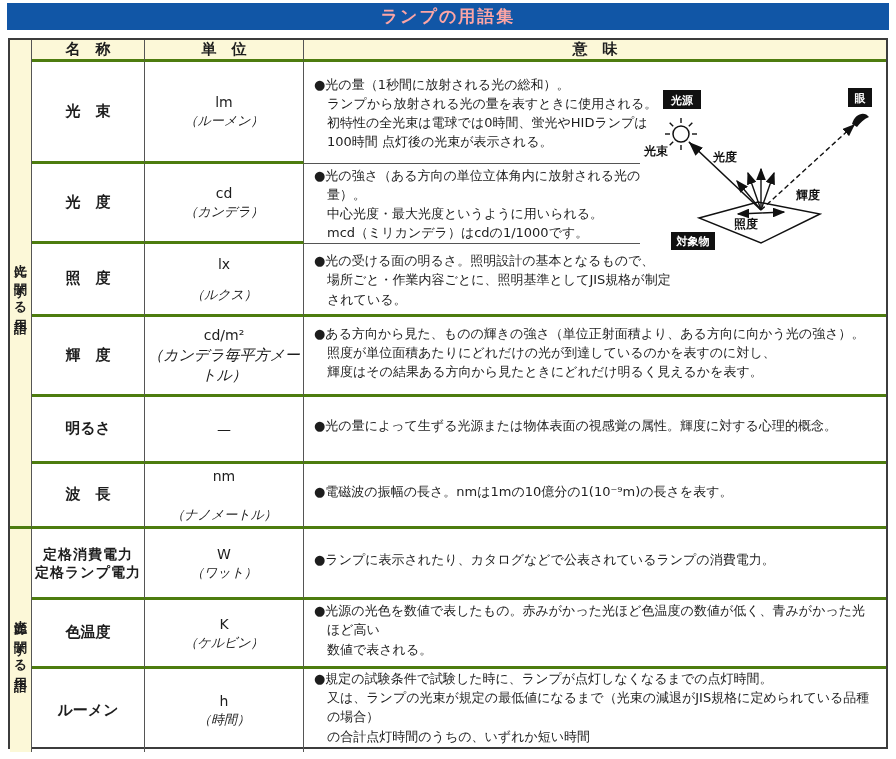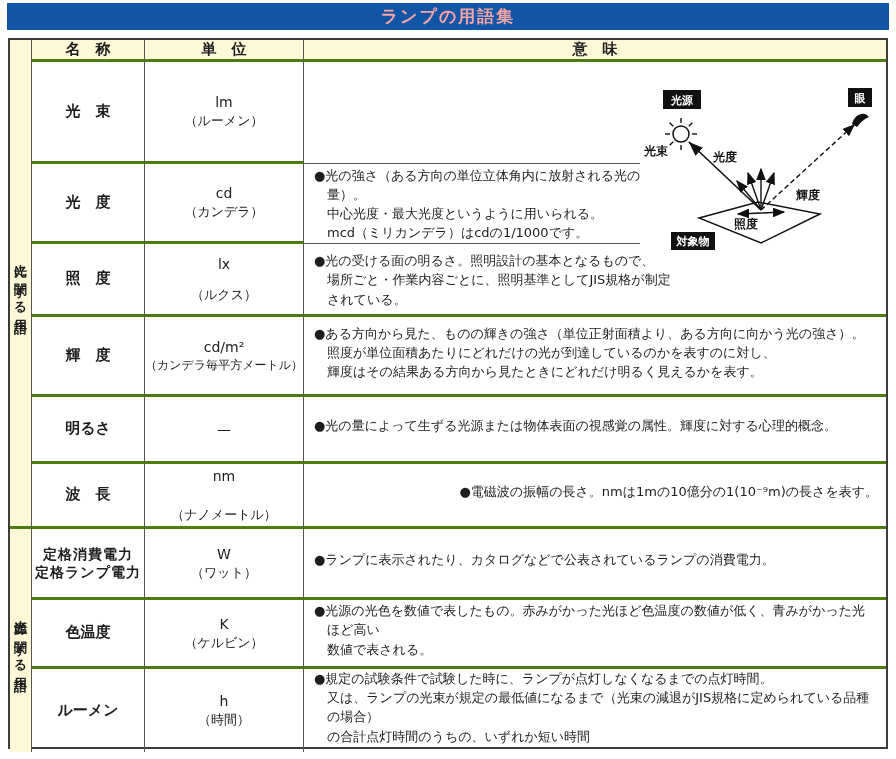--- a/index.html
+++ b/index.html
@@ -29,21 +29,21 @@
   .sidebar{display:flex;align-items:center;justify-content:center;}
   .vlabel{
     writing-mode:vertical-rl;text-orientation:upright;
     font-size:13px;font-weight:bold;letter-spacing:2px;line-height:1;
   }
   .namecell{display:flex;align-items:center;justify-content:center;
     font-size:15px;font-weight:bold;text-align:center;white-space:pre-line;line-height:1.3;}
   .namecell.small{font-size:14px;letter-spacing:1px;}
   .unitcell{display:flex;flex-direction:column;align-items:center;justify-content:center;
     font-size:14px;line-height:1.35;text-align:center;}
-  .unitcell .reading{font-size:13px;}
+  .unitcell .reading{font-size:13px;font-style:italic;}
   .meancell{display:flex;align-items:center;padding:0 8px 6px 10px;}
   .mtext{white-space:pre-line;text-indent:-13px;padding-left:13px;
     font-size:13px;line-height:1.48;color:#1d1d1d;}
   
   .meanmerge{position:relative;padding:0;display:block;}
   .mblock{position:relative;display:flex;align-items:center;padding:0 0 0 10px;box-sizing:border-box;}
   .mblock .mtext{max-width:345px;}
   .partline{position:absolute;left:0;bottom:0;width:336px;height:1px;background:#555;}
   .diagram{position:absolute;top:0;right:0;width:250px;height:195px;}
   svg text{font-family:"DejaVu Sans",sans-serif;}
@@ -85,20 +85,24 @@
     </div>
 
     <div class="cell namecell" style="grid-area:4/2/5/3;">照　度</div>
     <div class="cell unitcell" style="grid-area:4/3/5/4;gap:12px;">
       <span>lx</span>
       <span class="reading">（ルクス）</span>
     </div>
 
     <div class="cell nor meanmerge" style="grid-area:2/4/5/5;">
       <div class="mblock" style="height:102px;">
+        <div class="mtext">●光の量（1秒間に放射される光の総和）。
+ランプから放射される光の量を表すときに使用される。
+初特性の全光束は電球では0時間、蛍光やHIDランプは
+100時間 点灯後の光束が表示される。</div>
         <div class="partline"></div>
       </div>
       <div class="mblock" style="height:80px;">
         <div class="mtext">●光の強さ（ある方向の単位立体角内に放射される光の量）。
 中心光度・最大光度というように用いられる。
 mcd（ミリカンデラ）はcdの1/1000です。</div>
         <div class="partline"></div>
       </div>
       <div class="mblock" style="height:72px;">
         <div class="mtext">●光の受ける面の明るさ。照明設計の基本となるもので、
@@ -159,42 +163,42 @@
         <text x="8" y="93" class="dg-label">光束</text>
         <text x="77" y="99" class="dg-label">光度</text>
         <text x="160" y="137" class="dg-label">輝度</text>
         <text x="98" y="166" class="dg-label">照度</text>
       </svg>
     </div>
 
     <div class="cell namecell" style="grid-area:5/2/6/3;">輝　度</div>
     <div class="cell unitcell" style="grid-area:5/3/6/4;">
       <span>cd/m²</span>
-      <span class="reading" style="font-size:12px;">（カンデラ毎平方メートル）</span>
+      <span class="reading" style="font-size:15px;">（カンデラ毎平方メートル）</span>
     </div>
     <div class="cell nor meancell" style="grid-area:5/4/6/5;">
       <div class="mtext">●ある方向から見た、ものの輝きの強さ（単位正射面積より、ある方向に向かう光の強さ）。
 照度が単位面積あたりにどれだけの光が到達しているのかを表すのに対し、
 輝度はその結果ある方向から見たときにどれだけ明るく見えるかを表す。</div>
     </div>
 
     <div class="cell namecell" style="grid-area:6/2/7/3;">明るさ</div>
     <div class="cell unitcell" style="grid-area:6/3/7/4;">
       <span>—</span>
     </div>
     <div class="cell nor meancell" style="grid-area:6/4/7/5;">
       <div class="mtext">●光の量によって生ずる光源または物体表面の視感覚の属性。輝度に対する心理的概念。</div>
     </div>
 
     <div class="cell namecell" style="grid-area:7/2/8/3;">波　長</div>
     <div class="cell unitcell" style="grid-area:7/3/8/4;gap:20px;">
       <span>nm</span>
       <span class="reading">（ナノメートル）</span>
     </div>
-    <div class="cell nor meancell" style="grid-area:7/4/8/5;justify-content:flex-end;">
+    <div class="cell nor meancell" style="grid-area:7/4/8/5;">
       <div class="mtext">●電磁波の振幅の長さ。nmは1mの10億分の1(10⁻⁹m)の長さを表す。</div>
     </div>
 
     <div class="cell namecell small" style="grid-area:8/2/9/3;">定格消費電力
 定格ランプ電力</div>
     <div class="cell unitcell" style="grid-area:8/3/9/4;">
       <span>W</span>
       <span class="reading">（ワット）</span>
     </div>
     <div class="cell nor meancell" style="grid-area:8/4/9/5;">

